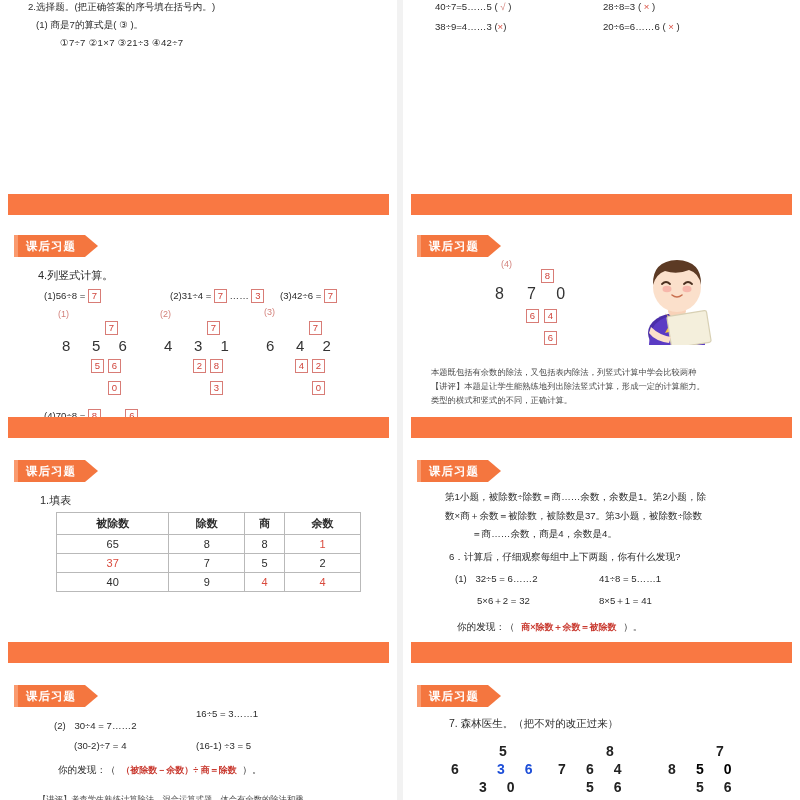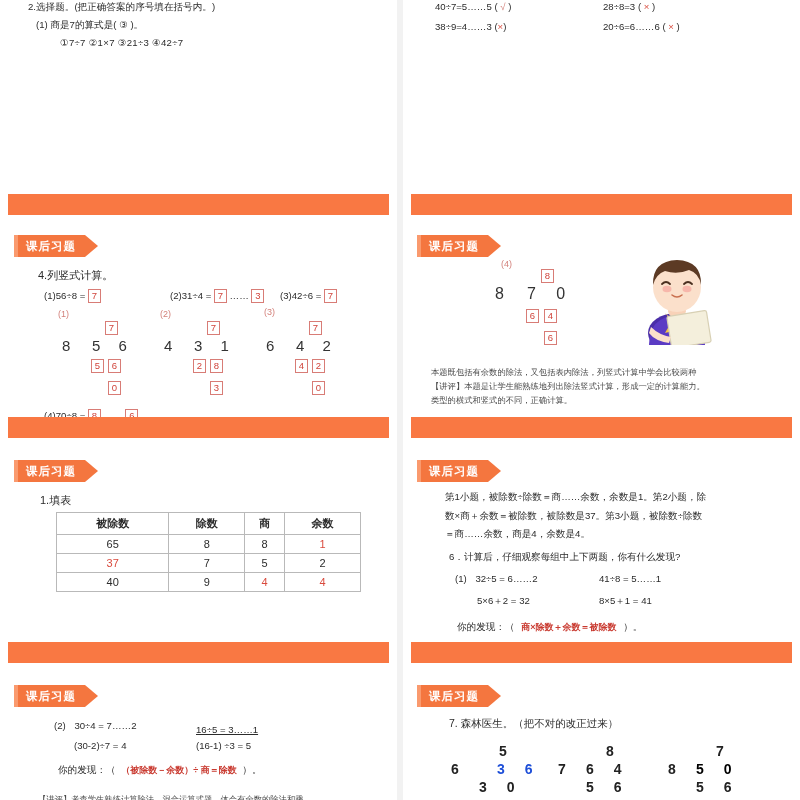--- a/index.html
+++ b/index.html
@@ -285,21 +285,21 @@
 
     <div class="botbar"></div>
   </div>
 
   <div class="slide">
     <div class="badge" style="top:10px;">课后习题</div>
 
     <div style="position:absolute; left:42px; top:38px; right:18px;">
       <div class="qtext" style="line-height:1.95;">第1小题，被除数÷除数＝商……余数，余数是1。第2小题，除</div>
       <div class="qtext" style="line-height:1.95;">数×商＋余数＝被除数，被除数是37。第3小题，被除数÷除数</div>
-      <div class="qtext" style="line-height:1.95;">＝商……余数，商是4，余数是4。</div>
+      <div class="qtext" style="line-height:1.95;margin-left:27px;">＝商……余数，商是4，余数是4。</div>
     </div>
 
     <div class="qtext" style="position:absolute; left:46px; top:100px;">6．计算后，仔细观察每组中上下两题，你有什么发现?</div>
 
     <div class="qtext" style="position:absolute; left:52px; top:122px;">
       <span>(1)</span>
       <span style="margin-left:6px;">32÷5 = 6……2</span>
     </div>
     <div class="qtext" style="position:absolute; left:196px; top:122px;">41÷8 = 5……1</div>
     <div class="qtext" style="position:absolute; left:74px; top:144px;">5×6＋2 = 32</div>
@@ -314,21 +314,21 @@
     <div class="botbar"></div>
   </div>
 
   <div class="slide">
     <div class="badge" style="top:10px;">课后习题</div>
 
     <div class="qtext" style="position:absolute; left:54px; top:44px;">
       <span>(2)</span>
       <span style="margin-left:6px;">30÷4 = 7……2</span>
     </div>
-    <div class="qtext" style="position:absolute; left:196px; top:48px;text-decoration:underline;">16÷5 = 3……1</div>
+    <div class="qtext" style="position:absolute; left:196px; top:32px;">16÷5 = 3……1</div>
     <div class="qtext" style="position:absolute; left:74px; top:64px;">(30-2)÷7 = 4</div>
     <div class="qtext" style="position:absolute; left:196px; top:64px;">(16-1) ÷3 = 5</div>
 
     <div class="qtext" style="position:absolute; left:58px; top:88px;">
       <span>你的发现：（</span>
       <span class="redb" style="margin:0 3px; font-size:9px;">（被除数－余数）÷ 商＝除数</span>
       <span>）。</span>
     </div>
 
     <div style="position:absolute; left:38px; top:116px; right:16px;">

